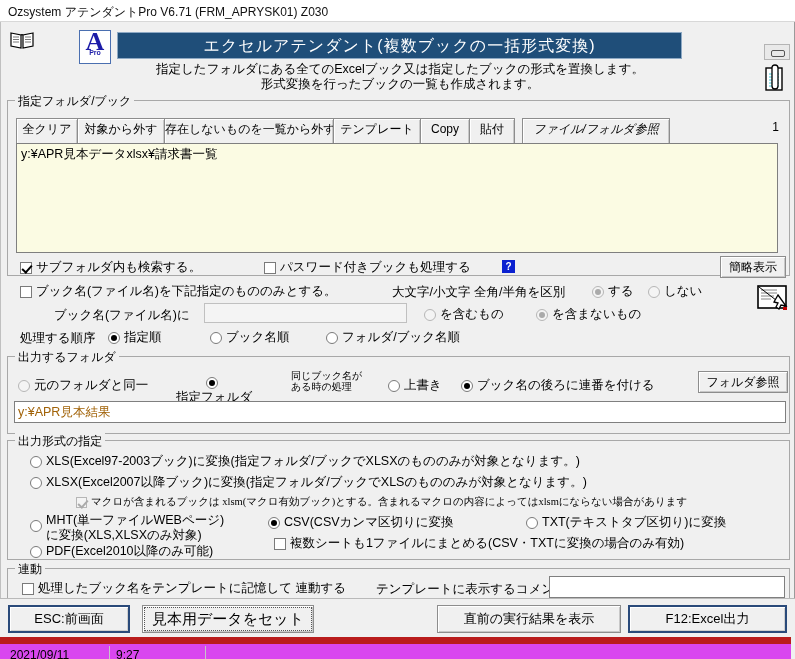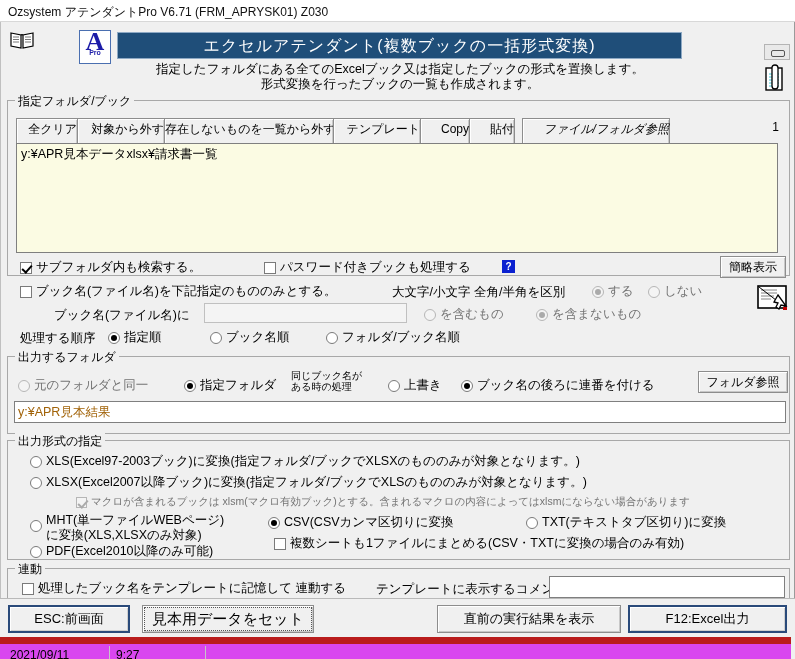--- a/index.html
+++ b/index.html
@@ -153,21 +153,20 @@
   .btn-row {
     position: absolute;
     left: 8px; top: 17px;
     height: 22px;
   }
   .btn-row .btn {
     height: 40px;
     line-height: 20px;
     margin-right: -1px;
     float: left;
-    text-align: right;
   }
   .counter {
     position: absolute;
     right: 10px; top: 19px;
     font-size: 12px;
     color: #000;
   }
   
   .listbox {
     position: absolute;
@@ -210,21 +209,21 @@
     content: "";
     position: absolute;
     left: 2px; top: 2px;
     width: 6px; height: 6px;
     border-radius: 50%;
     background: #000;
   }
   .dis .cb, .dis .rb { border-color: #b6b6b6; background: #f4f4f4; }
   .dis .cb.checked::after { border-color: #aaaaaa; }
   .dis .rb.checked::after { background: #aaaaaa; }
-  .dis { color: #737373; }
+  .dis { color: #000000; font-family: Liberation Serif, serif; }
   .opt {
     display: inline-flex;
     align-items: center;
     font-size: 12.5px;
     white-space: nowrap;
     cursor: default;
   }
   .lbl {
     font-size: 12.5px;
     white-space: nowrap;
@@ -418,21 +417,21 @@
       </label>
     </div>
 
     <div class="group" style="left:6px; top:334px; width:783px; height:78px;">
       <span class="legend">出力するフォルダ</span>
 
       <label class="opt abs dis" style="left:10px; top:20px;">
         <span class="rb"></span>
         <span>元のフォルダと同一</span>
       </label>
-      <label class="opt abs" style="left:176px; top:20px;">
+      <label class="opt abs" style="left:168px; top:20px;flex-direction:column;">
         <span class="rb checked"></span>
         <span>指定フォルダ</span>
       </label>
 
       <div class="abs" style="left:283px; top:13px; line-height:11px; font-size:10px;">
         <div>同じブック名が</div>
         <div>ある時の処理</div>
       </div>
 
       <label class="opt abs" style="left:380px; top:20px;">

